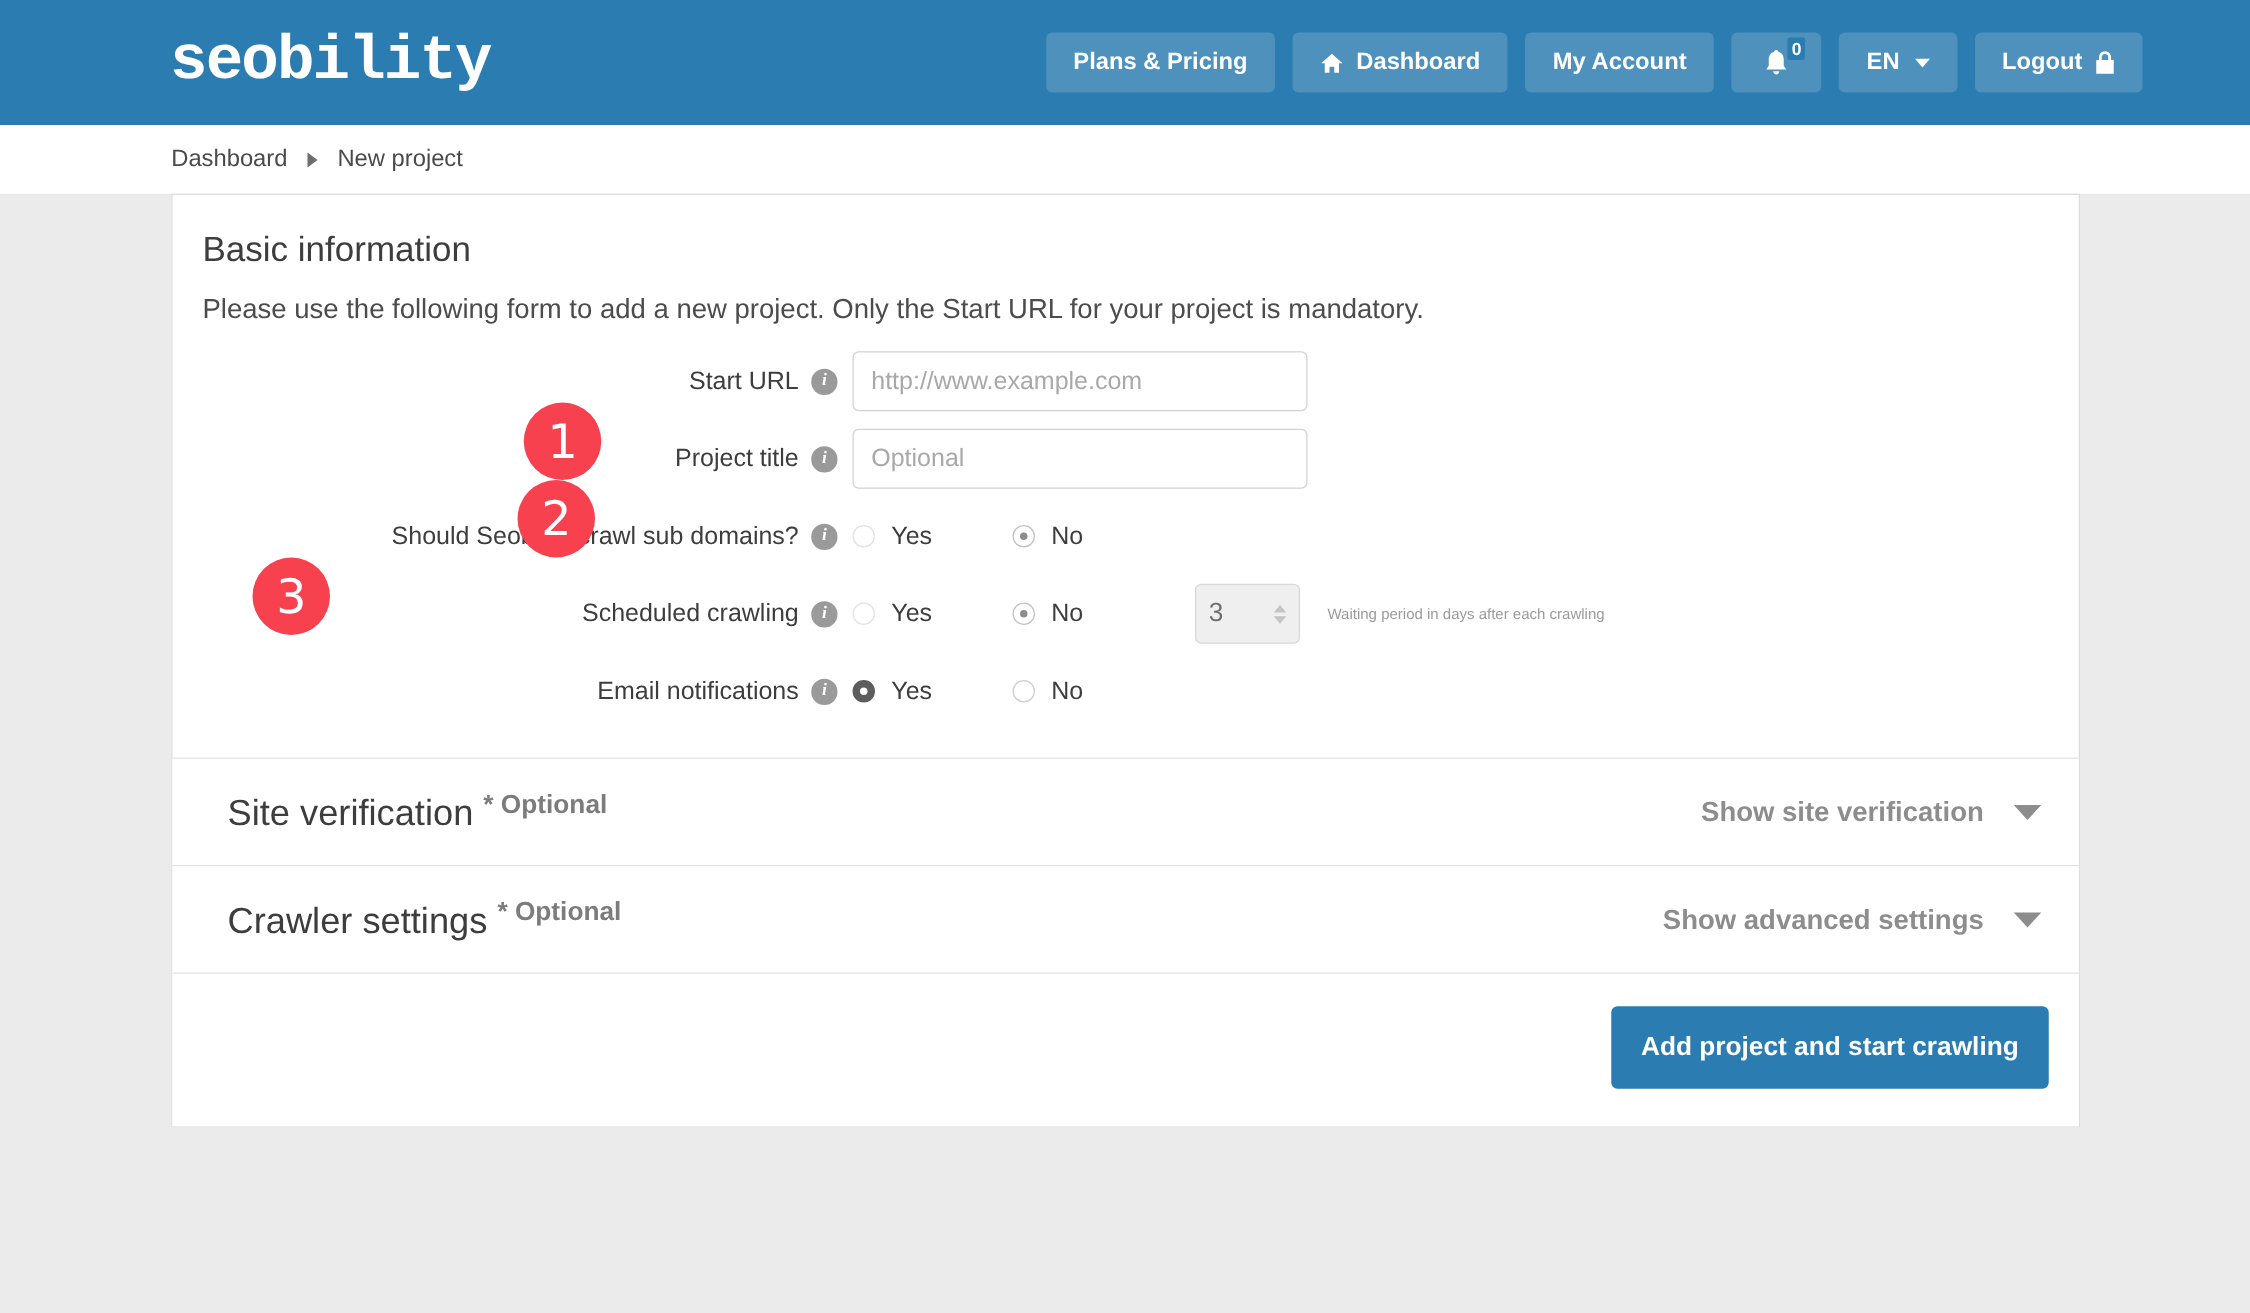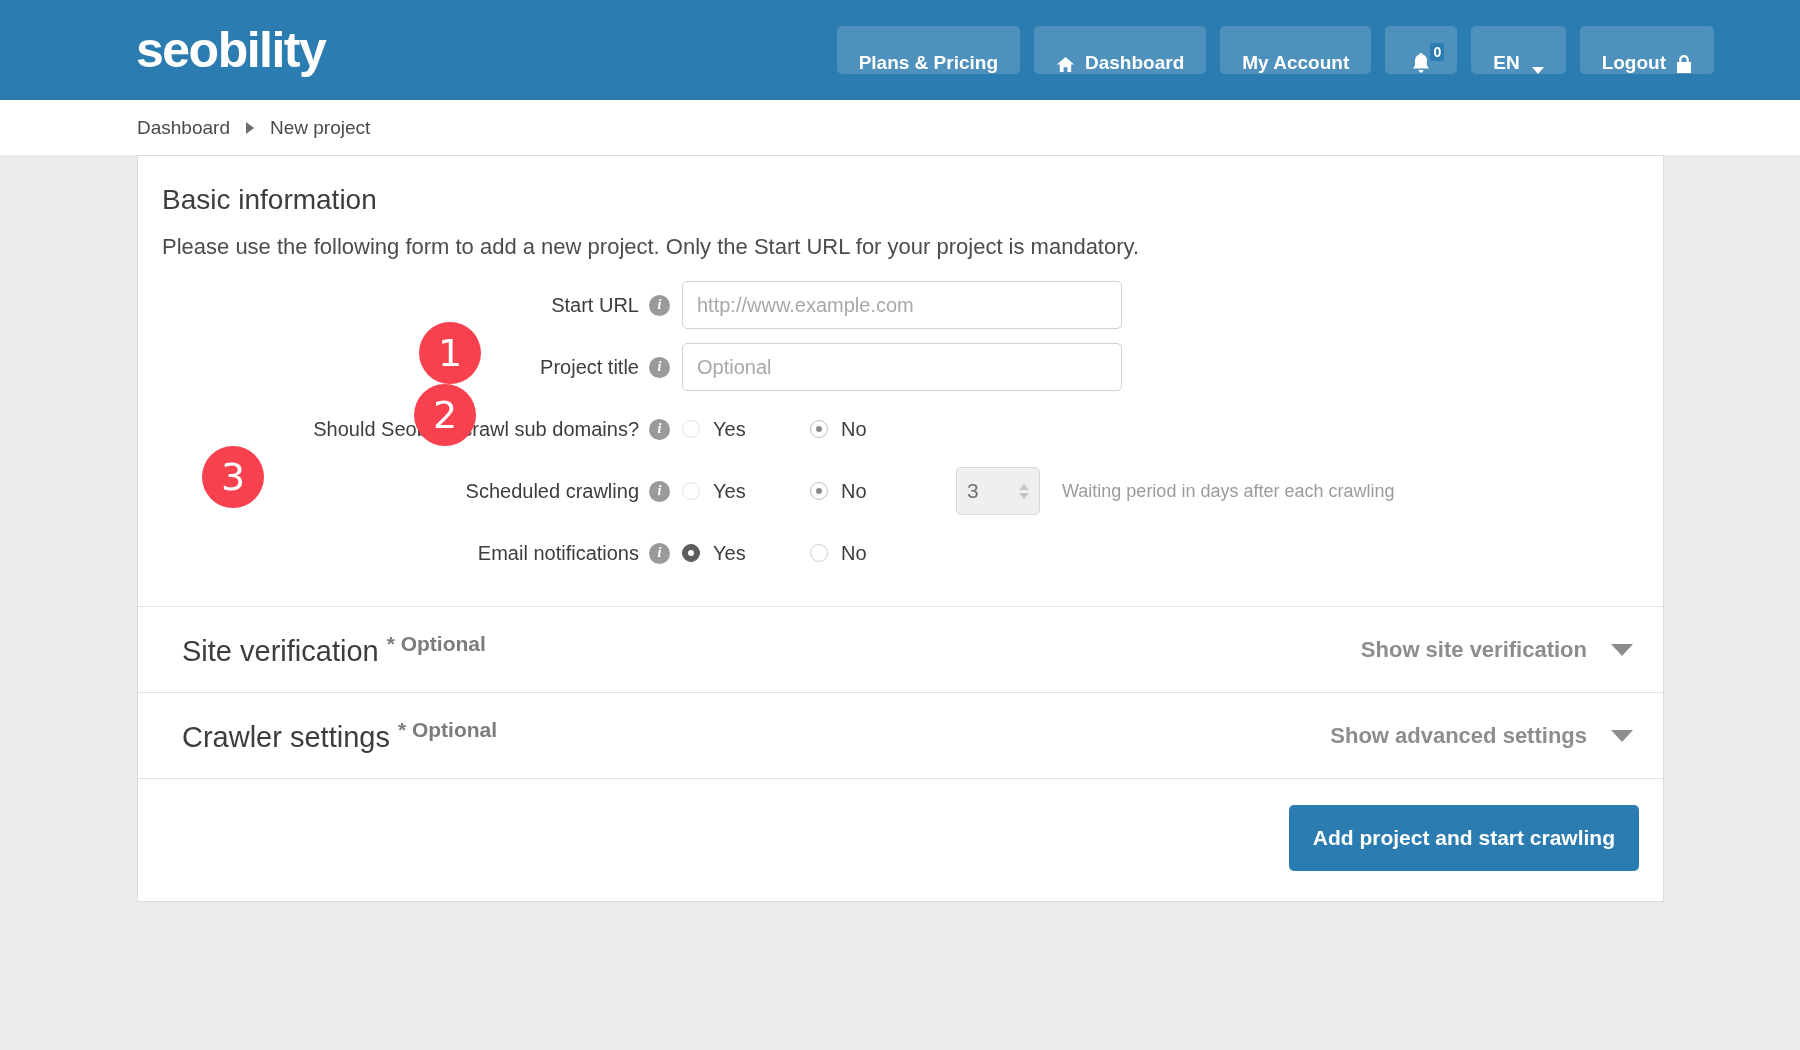--- a/index.html
+++ b/index.html
@@ -21,39 +21,39 @@
     align-items: center;
     padding: 0 48px 0 136px;
     position: relative;
   }
   .logo {
     color: #ffffff;
     font-size: 50px;
     font-weight: bold;
     letter-spacing: -1.5px;
     line-height: 1;
-    font-family: Liberation Sans, sans-serif;
+    font-family: Liberation Mono, monospace;
   }
   .nav-right {
     margin-left: auto;
     display: flex;
     align-items: center;
     gap: 14px;
     padding-right: 38px;
   }
   .nav-btn {
     background: rgba(255,255,255,0.16);
     border-radius: 5px;
     color: #ffffff;
     font-size: 19px;
     font-weight: bold;
     padding: 0 22px;
     height: 48px;
     display: flex;
-    align-items: flex-end;
+    align-items: center;
     gap: 10px;
     cursor: pointer;
     white-space: nowrap;
   }
   .nav-btn.bell { padding: 0 26px; }
   .icon-home { width: 19px; height: 19px; display:inline-block; position:relative; }
   .icon-home svg, .icon-lock svg, .icon-bell svg { display:block; }
   .badge-count {
     position: absolute;
     top: -9px;
@@ -154,21 +154,21 @@
     color: #ffffff;
     font-size: 14px;
     font-weight: bold;
     font-style: italic;
     font-family: "Liberation Serif", serif;
     flex: none;
     cursor: pointer;
   }
   .ffield { flex: 1; display: flex; align-items: center; }
   .text-input {
-    width: 440px;
+    width: 364px;
     height: 48px;
     border: 1px solid #d2d2d2;
     border-radius: 5px;
     font-size: 20px;
     color: #3d3d3d;
     padding: 0 14px;
     outline: none;
     background: #fff;
     font-family: "Liberation Sans", sans-serif;
   }
@@ -242,21 +242,21 @@
   }
   .spin i {
     width: 0; height: 0;
     border-left: 5px solid transparent;
     border-right: 5px solid transparent;
     display: block;
   }
   .spin i.up { border-bottom: 6px solid #c5c5c5; }
   .spin i.dn { border-top: 6px solid #c5c5c5; }
   .hint {
-    font-size: 18px;
+    font-size: 12px;
     color: #9b9b9b;
     margin-left: 22px;
   }
 
   
   .badge-num {
     position: absolute;
     width: 62px; height: 62px;
     border-radius: 50%;
     background: #f8414f;

